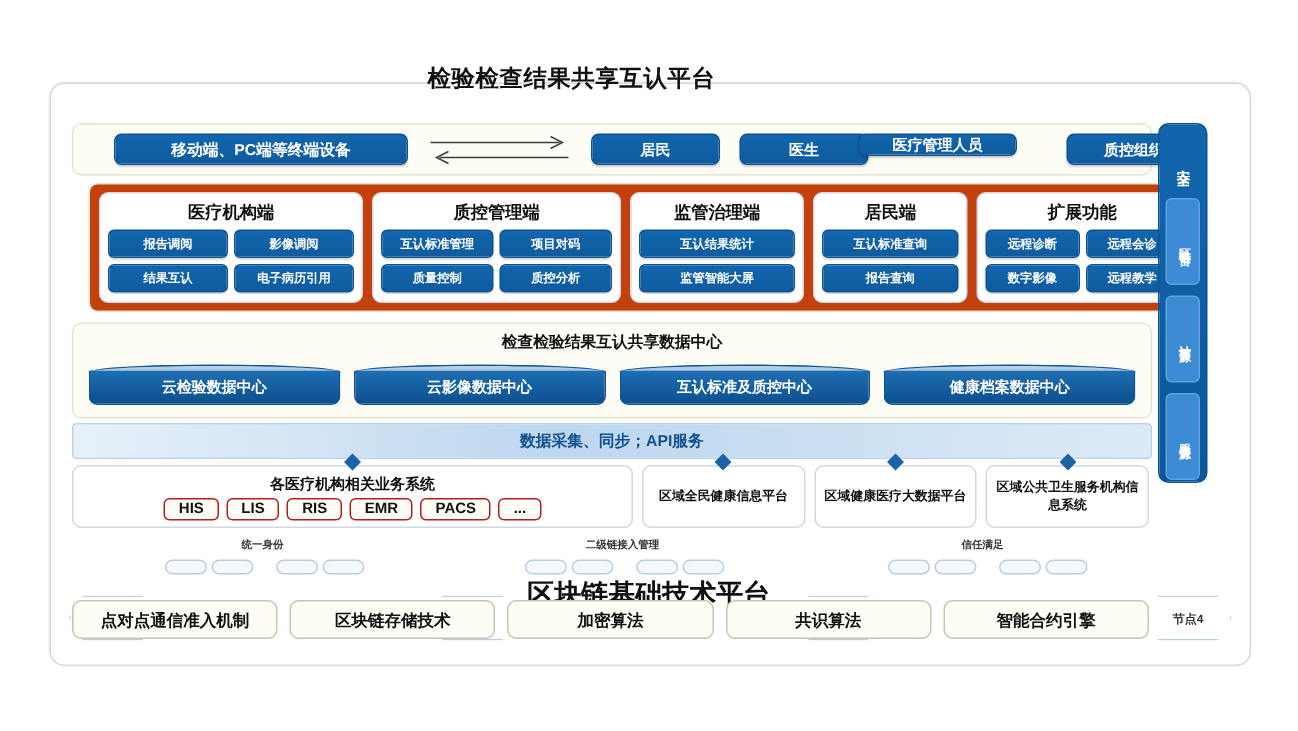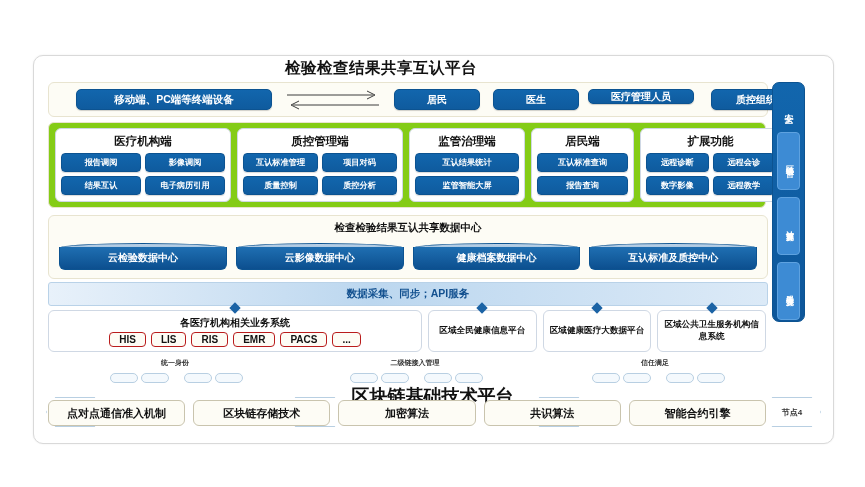--- a/index.html
+++ b/index.html
@@ -12,47 +12,47 @@
   .canvas{position:relative;width:865px;height:487px;background:#fff;}
 
   
   .frame{
     position:absolute;left:33px;top:55px;width:799px;height:387px;
     background:#ffffff;border:1px solid #d9d9d9;border-radius:10px;
     box-shadow:0 0 2px rgba(0,0,0,.08);
   }
 
   .title{
-    position:absolute;left:0;top:58px;width:762px;text-align:center;
+    position:absolute;left:0;top:42px;width:762px;text-align:center;
     font-size:15.5px;font-weight:bold;color:#111;letter-spacing:.5px;
   }
 
   
   .band-users{
     position:absolute;left:48px;top:82px;width:718px;height:33px;
     background:#fdfcf5;border:1px solid #e8e4d0;border-radius:6px;
   }
   .btn-blue{
     background:linear-gradient(#1266ad,#0f5b9e);
     color:#fff;border-radius:5px;display:flex;align-items:center;
     justify-content:center;font-size:10px;font-weight:bold;
     box-shadow:0 1px 1px rgba(0,0,0,.18);
     border:1px solid #0c5391;box-sizing:border-box;
   }
   .term{position:absolute;left:27px;top:6px;width:196px;height:21px;font-size:10.5px;}
   .arrows{position:absolute;left:236px;top:7px;width:96px;height:20px;}
   .u1{position:absolute;left:345px;top:6px;width:86px;height:21px;}
   .u2{position:absolute;left:444px;top:6px;width:86px;height:21px;}
-  .u3{position:absolute;left:539px;top:6px;width:106px;height:15px;}
+  .u3{position:absolute;left:523px;top:6px;width:106px;height:15px;}
   .u4{position:absolute;left:662px;top:6px;width:90px;height:21px;}
 
   
   .band-modules{
-    position:absolute;left:48px;top:122px;width:718px;height:86px;
-    background:#84cc16;border:1px solid #e8e4d0;border-radius:6px;
+    position:absolute;left:59px;top:122px;width:718px;height:86px;
+    background:#c2410c;border:1px solid #e8e4d0;border-radius:6px;
     display:flex;align-items:stretch;padding:5px 6px;box-sizing:border-box;gap:6px;
   }
   .mod{
     background:#fff;border:1px solid #cfd8e4;border-radius:6px;
     display:flex;flex-direction:column;align-items:center;
     padding:4px 5px 5px;box-sizing:border-box;
   }
   .mod-h{font-size:11.5px;font-weight:bold;color:#111;margin:1px 0 4px;}
   .chips{display:flex;flex-wrap:wrap;gap:4px;justify-content:center;width:100%;}
   .chip{
@@ -240,25 +240,25 @@
       <div class="cyl">
         <div class="top"></div>
         <div class="body">云检验数据中心</div>
       </div>
       <div class="cyl">
         <div class="top"></div>
         <div class="body">云影像数据中心</div>
       </div>
       <div class="cyl">
         <div class="top"></div>
-        <div class="body">健康档案数据中心</div>
+        <div class="body">互认标准及质控中心</div>
       </div>
       <div class="cyl">
         <div class="top"></div>
-        <div class="body">互认标准及质控中心</div>
+        <div class="body">健康档案数据中心</div>
       </div>
     </div>
   </div>
 
   <div class="api">数据采集、同步；API服务</div>
 
   <div class="sysrow">
     <div class="sysbox sys-main">
       <div class="diamond"></div>
       <div class="h">各医疗机构相关业务系统</div>

